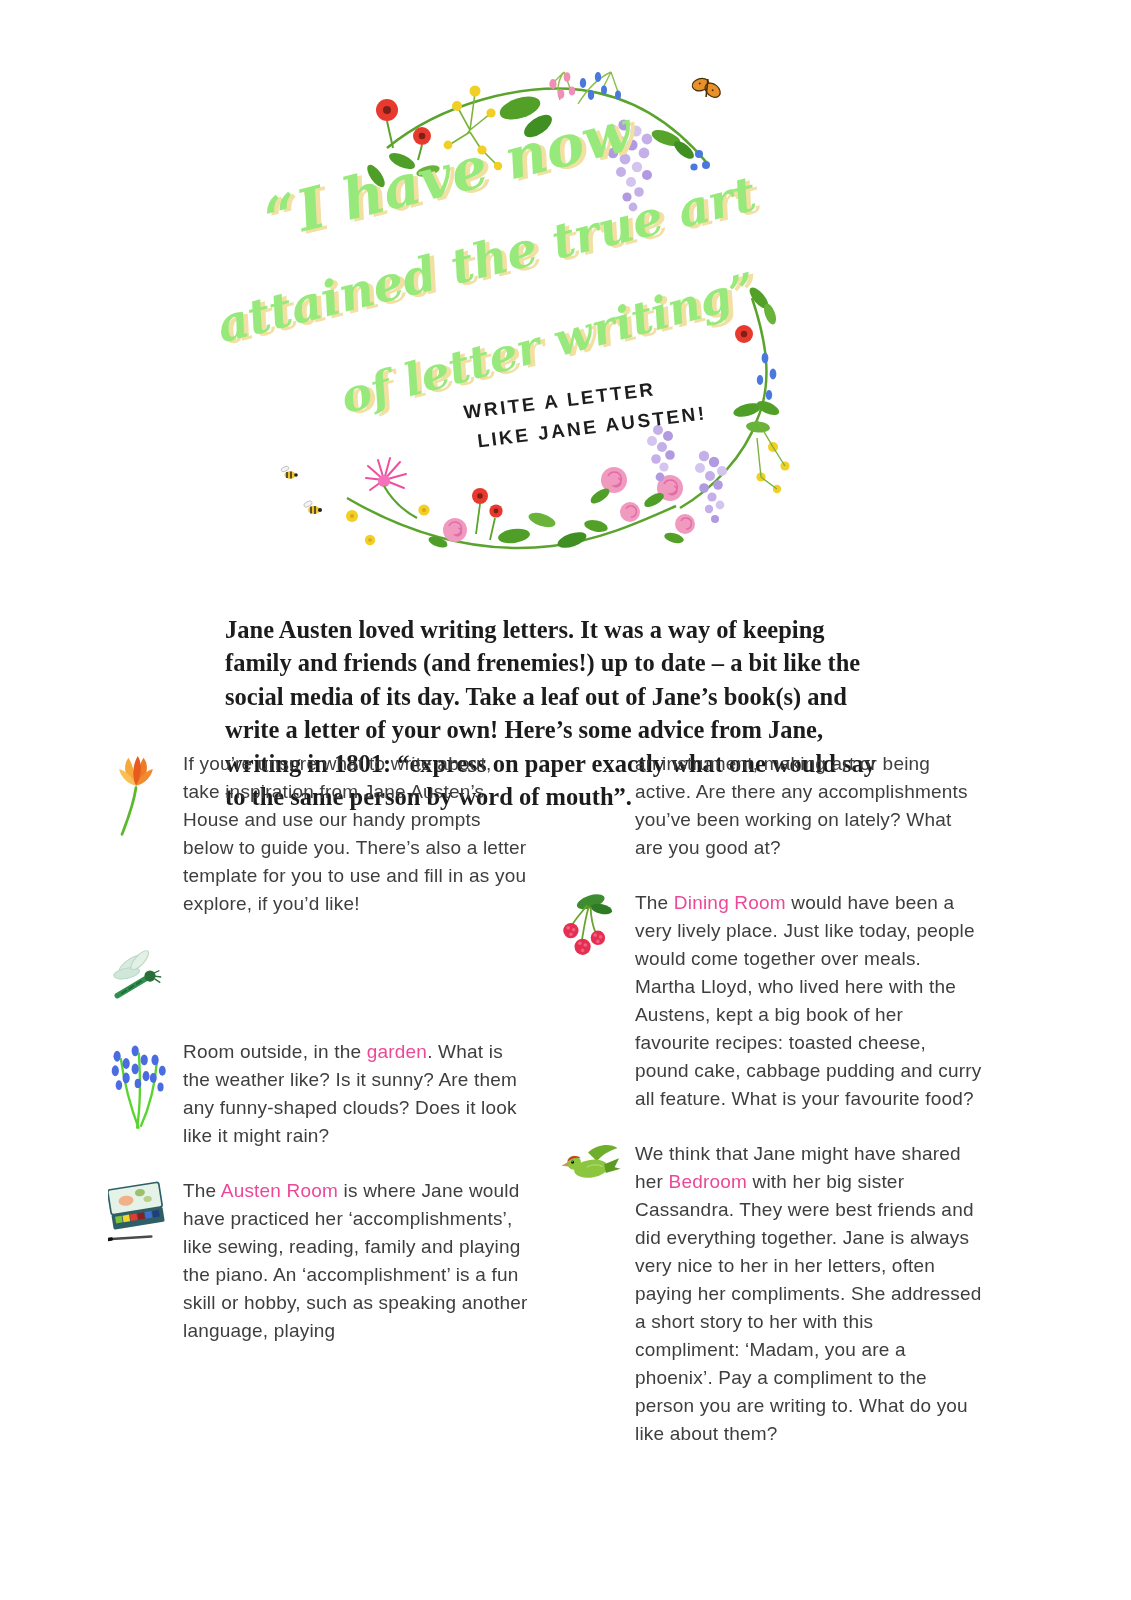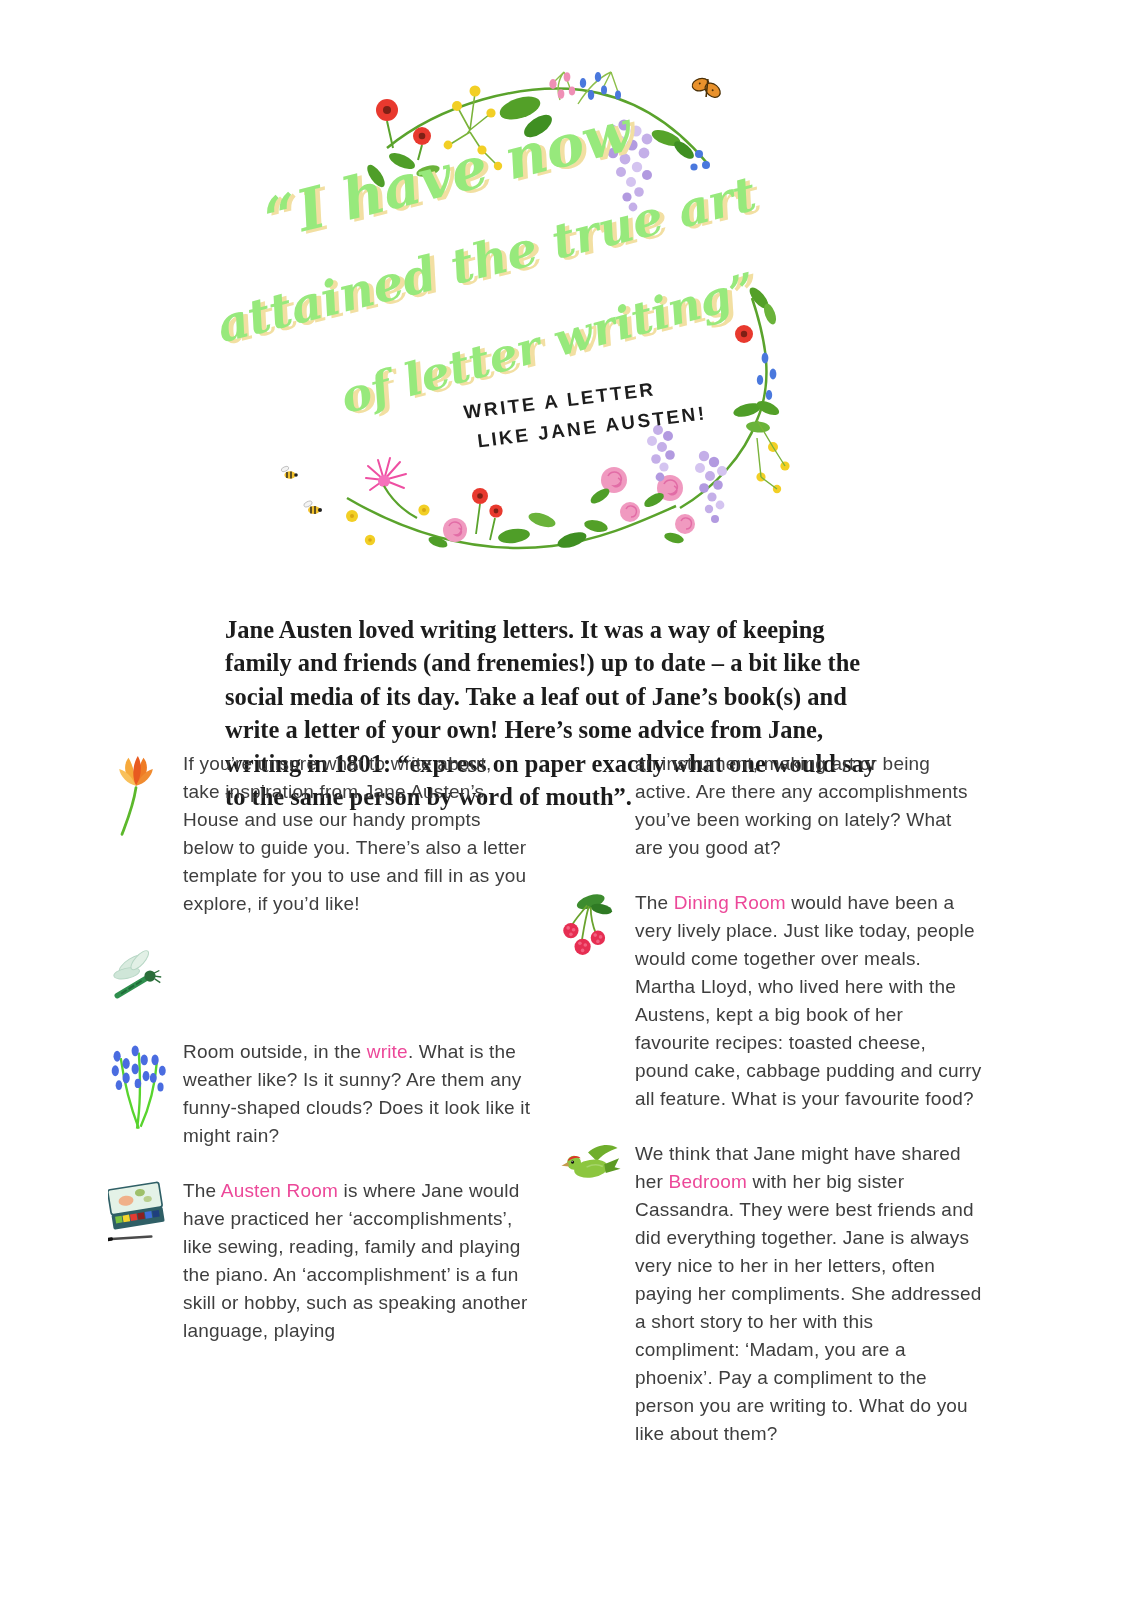--- a/index.html
+++ b/index.html
@@ -261,21 +261,21 @@
             <ellipse cx="30" cy="32" rx="4" ry="6"></ellipse>
               <ellipse cx="42" cy="40" rx="3.8" ry="5.6"></ellipse>
             <ellipse cx="33" cy="48" rx="3.6" ry="5.2"></ellipse>
             <ellipse cx="52" cy="22" rx="4" ry="6"></ellipse>
               <ellipse cx="60" cy="34" rx="3.8" ry="5.6"></ellipse>
             <ellipse cx="50" cy="42" rx="3.8" ry="5.6"></ellipse>
               <ellipse cx="58" cy="52" rx="3.4" ry="5"></ellipse>
           </g>
         </svg>
       </div>
-      <p class="prompt-text"><span>Room outside, in the </span><span class="hl">write</span><span>. What is the weather like? Is it sunny? Are them any funny-shaped clouds? Does it look like it might rain?</span></p>
+      <p class="prompt-text"><span>Room outside, in the </span><span class="hl">garden</span><span>. What is the weather like? Is it sunny? Are them any funny-shaped clouds? Does it look like it might rain?</span></p>
     </div>
 
     <div class="prompt-item">
       <div class="icon-box">
         <svg viewBox="0 0 72 84" width="60" height="70">
           <g transform="rotate(-9 36 40)">
             <rect x="4" y="8" width="62" height="30" rx="3" fill="#e4f2e7" stroke="#2f5f66" stroke-width="2"></rect>
             <ellipse cx="24" cy="24" rx="9" ry="6" fill="#f0b089"></ellipse>
             <ellipse cx="42" cy="17" rx="6" ry="4.4" fill="#9ec06a"></ellipse>
             <ellipse cx="50" cy="26" rx="5" ry="3.6" fill="#b9cf8e"></ellipse>

